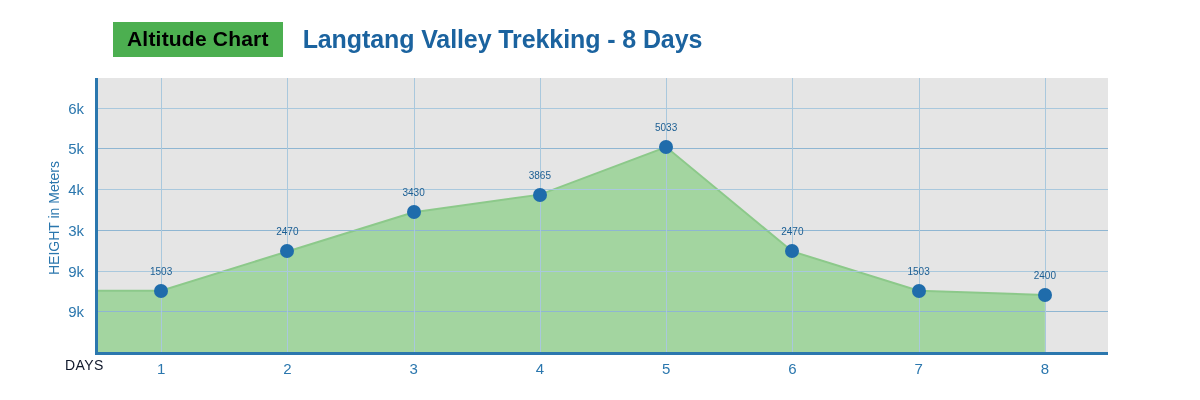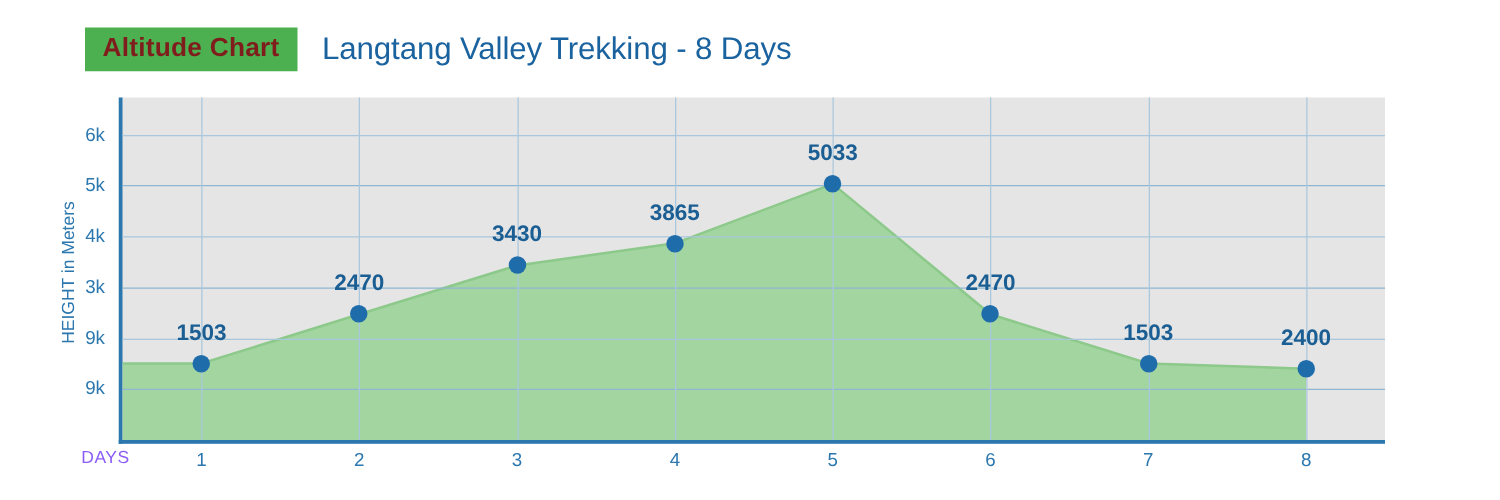--- a/index.html
+++ b/index.html
@@ -19,35 +19,35 @@
   #header {
     position: absolute;
     left: 0;
     top: 0;
     width: 1200px;
     height: 78px;
     display: flex;
     align-items: center;
   }
   #badge {
-    margin-left: 68px;
+    margin-left: 113px;
     background: #4caf50;
-    color: #7f1d1d;
+    color: #000000;
     font-size: 21px;
     font-weight: bold;
     letter-spacing: 0.2px;
     padding: 6px 14px 8px 14px;
     line-height: 1;
     white-space: nowrap;
   }
   #chart-title {
     margin-left: 20px;
     color: #1b639f;
     font-size: 25px;
-    font-weight: normal;
+    font-weight: bold;
     letter-spacing: -0.1px;
     white-space: nowrap;
   }
 
   
   #ylabel {
     position: absolute;
     left: 0px;
     top: 0px;
     width: 260px;
@@ -58,21 +58,21 @@
     transform-origin: 0 0;
     
     left: 46px;
     top: 348px;
     white-space: nowrap;
   }
   #xlabel {
     position: absolute;
     left: 65px;
     top: 357px;
-    color: #8b5cf6;
+    color: #0f172a;
     font-size: 14px;
     letter-spacing: 0.4px;
   }
 
   
   #plot {
     position: absolute;
     left: 95px;
     top: 78px;
     width: 1010px;
@@ -131,22 +131,22 @@
     height: 14px;
     margin-left: -7px;
     margin-top: -7px;
     border-radius: 50%;
     background: #1f6cab;
   }
   .point-label {
     position: absolute;
     transform: translate(-50%, -100%);
     color: #1b5e93;
-    font-size: 18px;
-    font-weight: bold;
+    font-size: 10px;
+    font-weight: normal;
     white-space: nowrap;
   }
 </style>
 </head>
 <body>
 
 <div id="header">
   <div id="badge">Altitude Chart</div>
   <div id="chart-title">Langtang Valley Trekking - 8 Days</div>
 </div>

